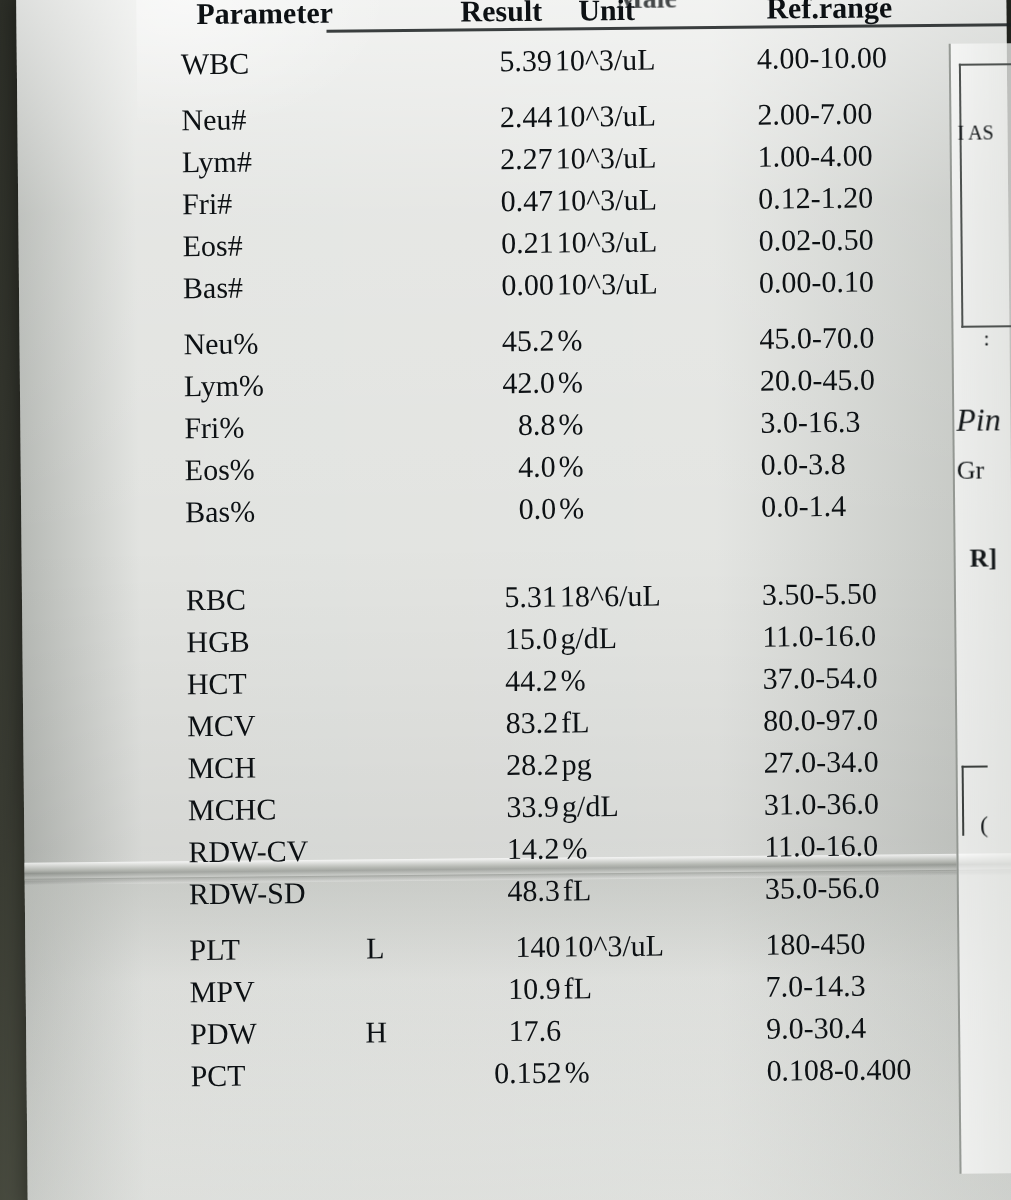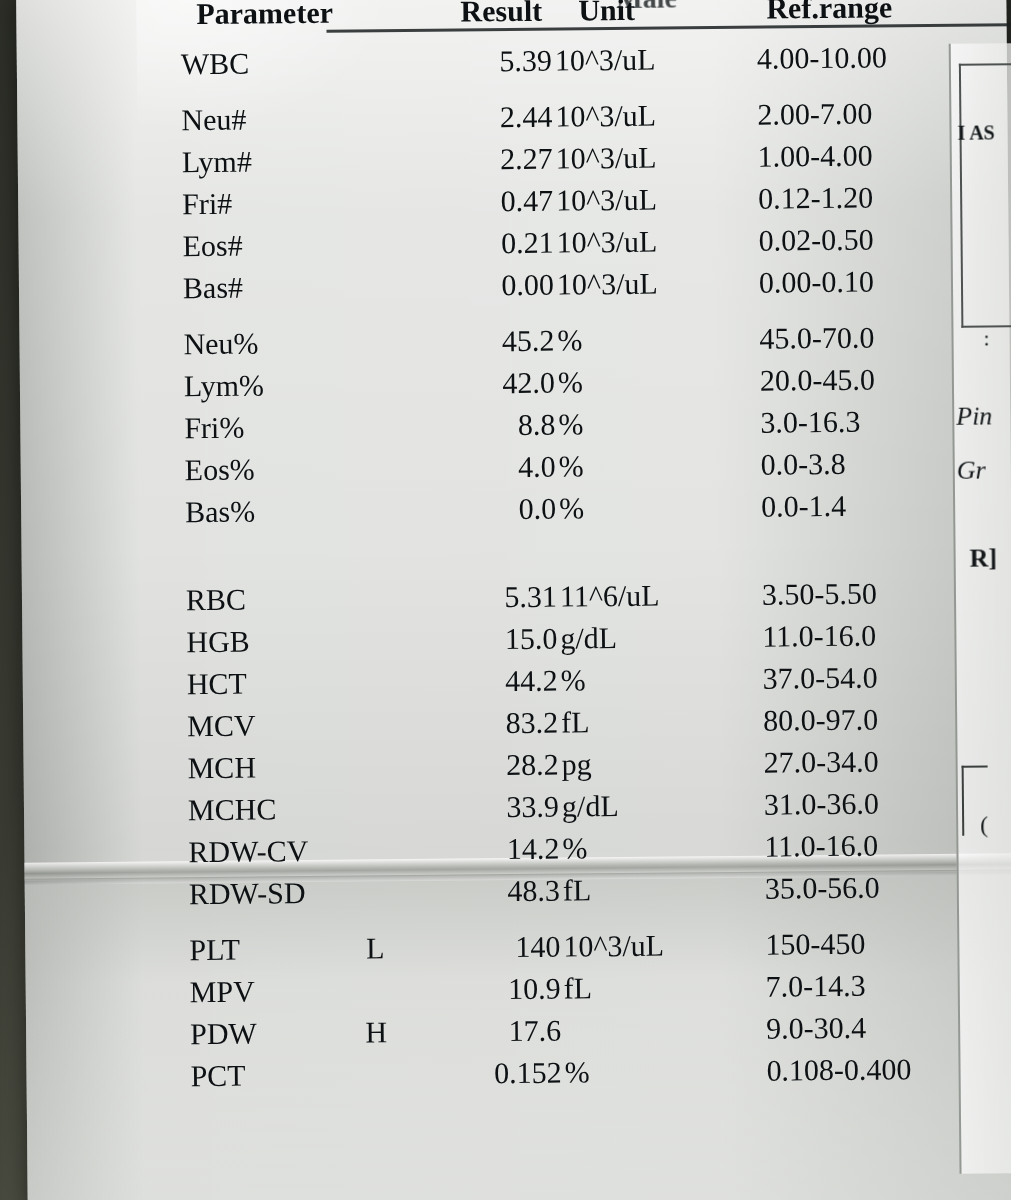--- a/index.html
+++ b/index.html
@@ -165,24 +165,24 @@
     <div class="sheet-inner"></div>
     <div class="shade-topleft"></div>
     <div class="crease"></div>
     <div class="crease2"></div>
     <div class="shade-bottom"></div>
 
     <div class="top-crop blur">Male</div>
 
     <div class="side-card">
       <div class="side-box"></div>
-      <div class="side-text blur" style="top:78px;left:6px;font-size:20px;font-weight:bold;">I AS</div>
+      <div class="side-text blur" style="top:78px;left:6px;font-size:20px;font-weight:normal;">I AS</div>
       <div class="side-text blur" style="top:282px;left:30px;font-size:22px;">:</div>
-      <div class="side-text blur" style="top:358px;left:2px;font-size:26px;font-style:italic;">Pin</div>
-      <div class="side-text blur" style="top:412px;left:2px;font-size:26px;font-style:italic;">Gr</div>
+      <div class="side-text blur" style="top:358px;left:2px;font-size:32px;font-style:italic;">Pin</div>
+      <div class="side-text blur" style="top:412px;left:2px;font-size:26px;">Gr</div>
       <div class="side-text blur" style="top:500px;left:14px;font-size:26px;font-weight:bold;">R]</div>
       <div class="side-text blur" style="top:768px;left:22px;font-size:24px;">(</div>
       <div style="position:absolute;left:4px;top:722px;width:26px;height:2px;background:#3b3f3d;"></div>
       <div style="position:absolute;left:4px;top:722px;width:2px;height:70px;background:#3b3f3d;"></div>
     </div>
 
     <div class="table">
 
       <div class="row hdr">
         <span class="c-param">Parameter</span>
@@ -277,21 +277,21 @@
         <span class="c-unit">%</span>
         <span class="c-ref">0.0-1.4</span>
       </div>
 
       <div class="gap-lg"></div>
 
       <div class="row">
         <span class="c-param">RBC</span>
         <span class="c-flag"></span>
         <span class="c-result">5.31</span>
-        <span class="c-unit">11^6/uL</span>
+        <span class="c-unit">18^6/uL</span>
         <span class="c-ref">3.50-5.50</span>
       </div>
       <div class="row">
         <span class="c-param">HGB</span>
         <span class="c-flag"></span>
         <span class="c-result">15.0</span>
         <span class="c-unit">g/dL</span>
         <span class="c-ref">11.0-16.0</span>
       </div>
       <div class="row">
@@ -337,21 +337,21 @@
         <span class="c-ref">35.0-56.0</span>
       </div>
 
       <div class="gap-sm"></div>
 
       <div class="row">
         <span class="c-param">PLT</span>
         <span class="c-flag">L</span>
         <span class="c-result">140</span>
         <span class="c-unit">10^3/uL</span>
-        <span class="c-ref">150-450</span>
+        <span class="c-ref">180-450</span>
       </div>
       <div class="row">
         <span class="c-param">MPV</span>
         <span class="c-flag"></span>
         <span class="c-result">10.9</span>
         <span class="c-unit">fL</span>
         <span class="c-ref">7.0-14.3</span>
       </div>
       <div class="row">
         <span class="c-param">PDW</span>

